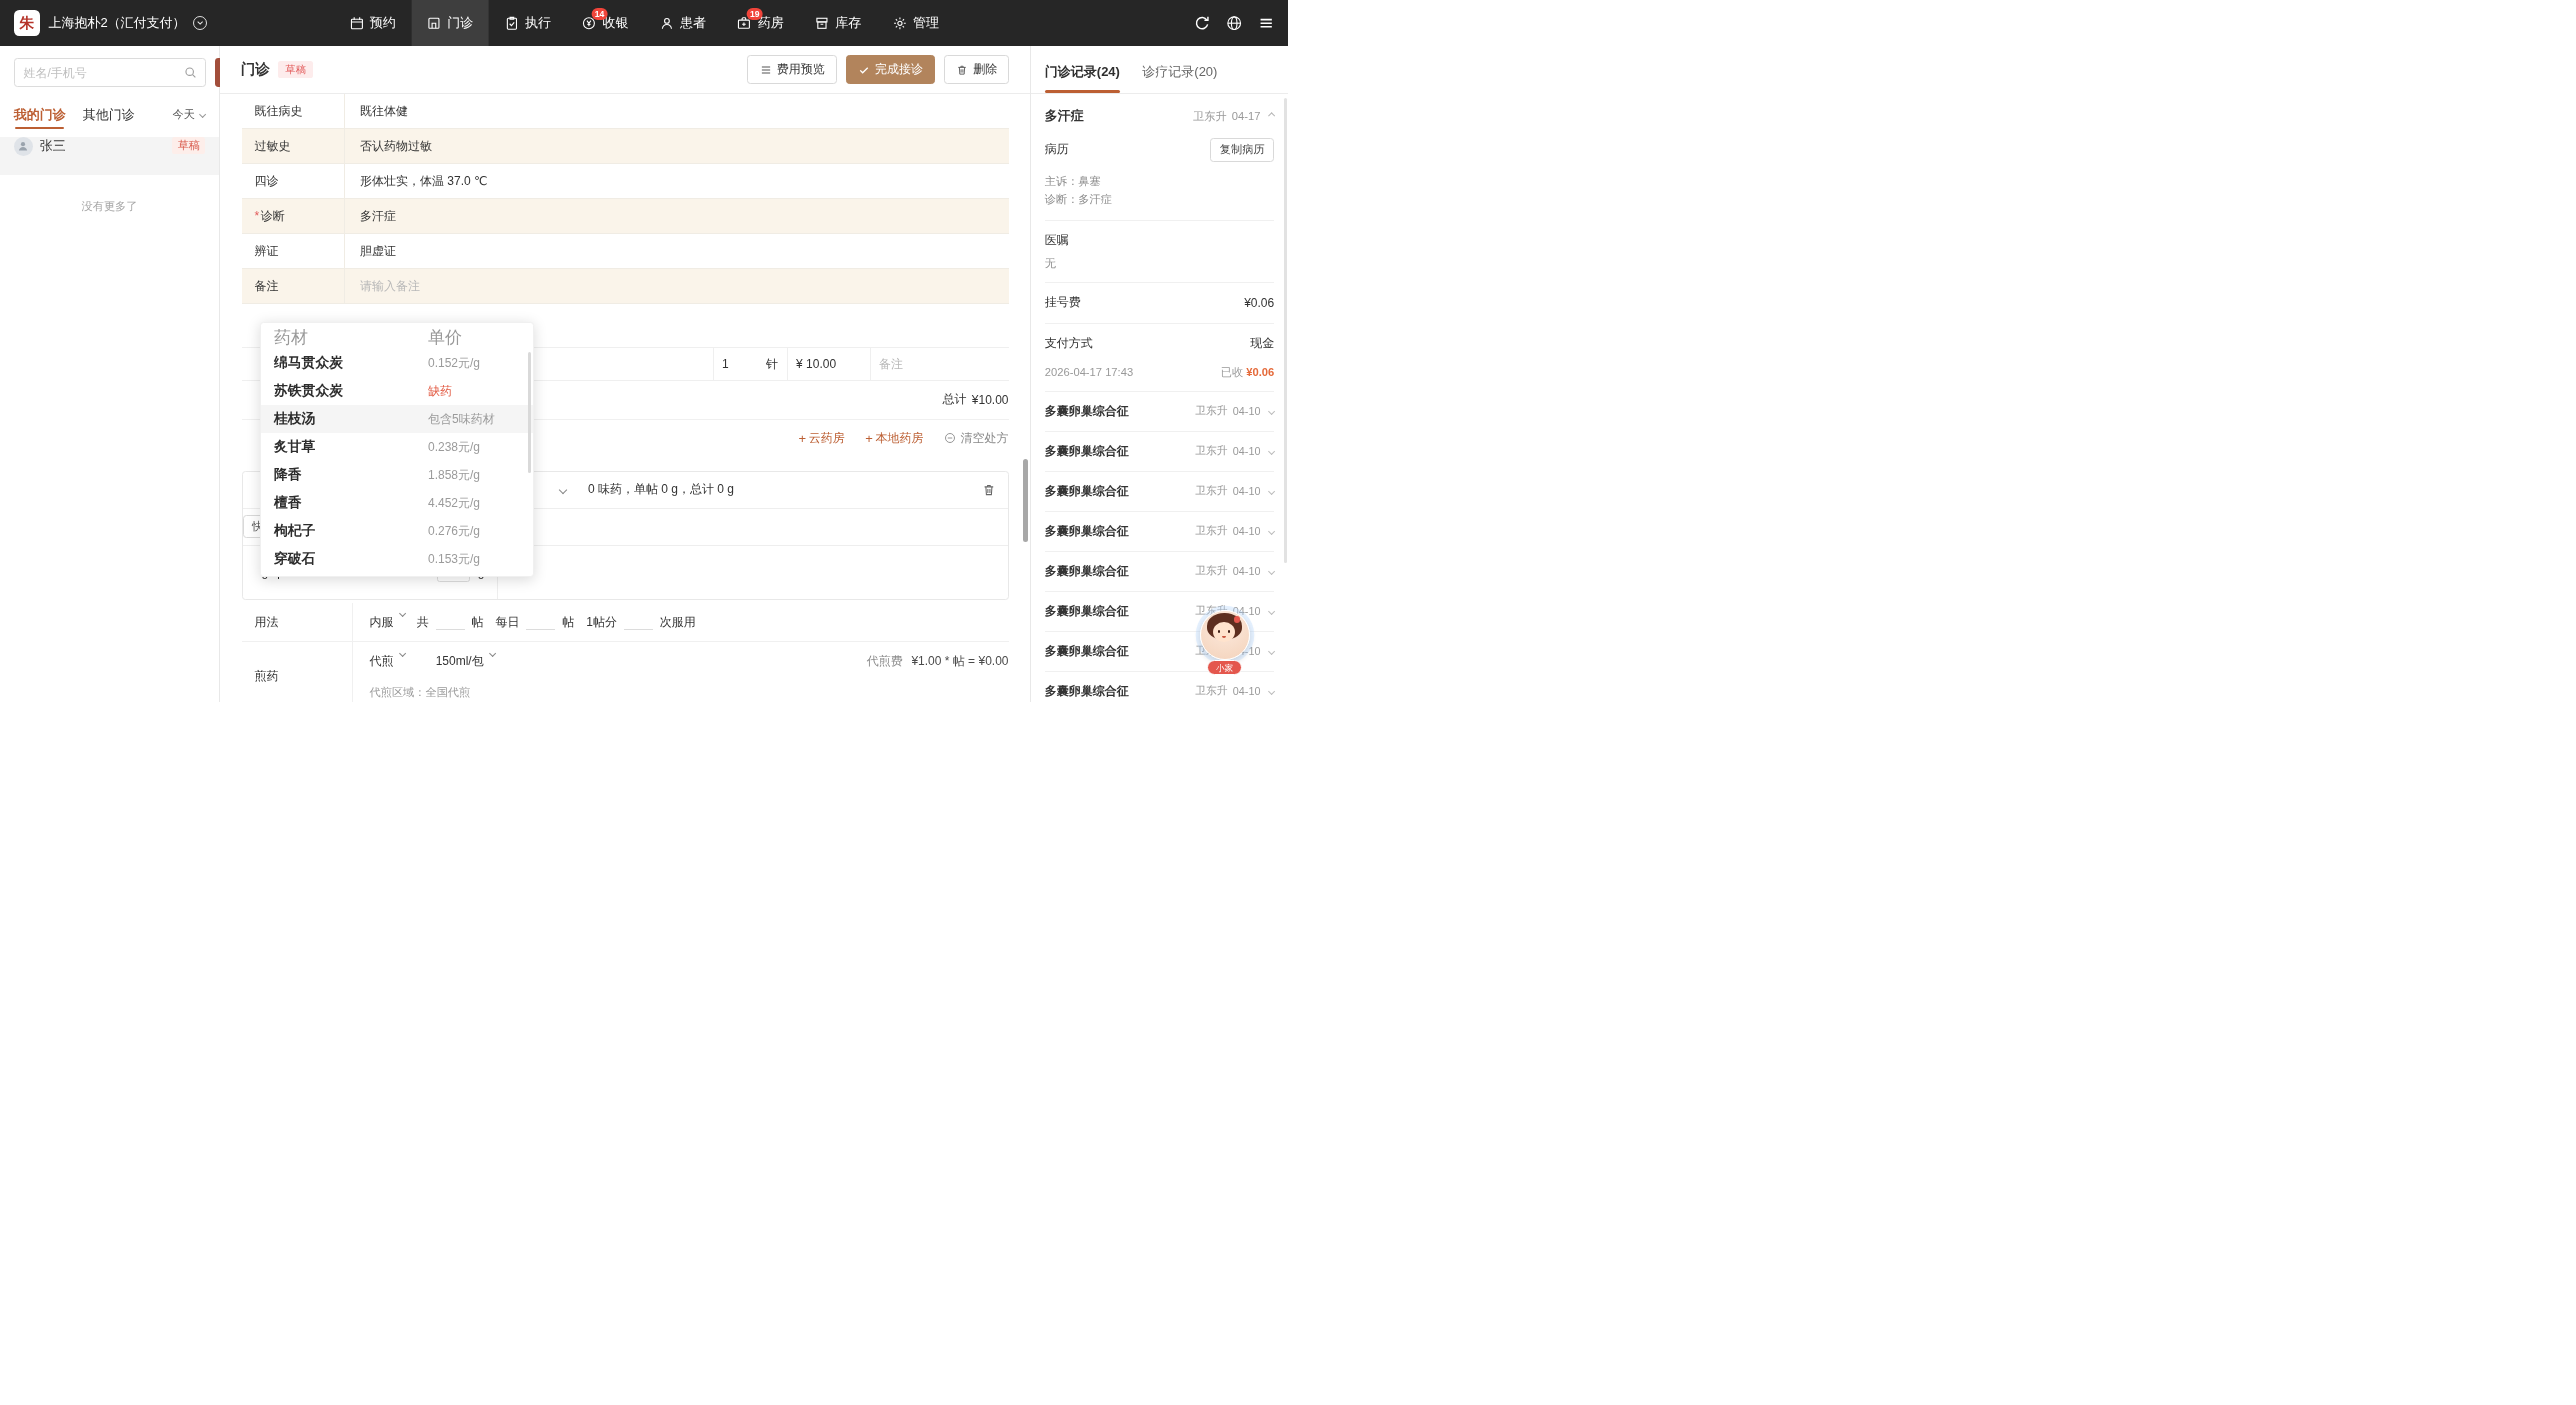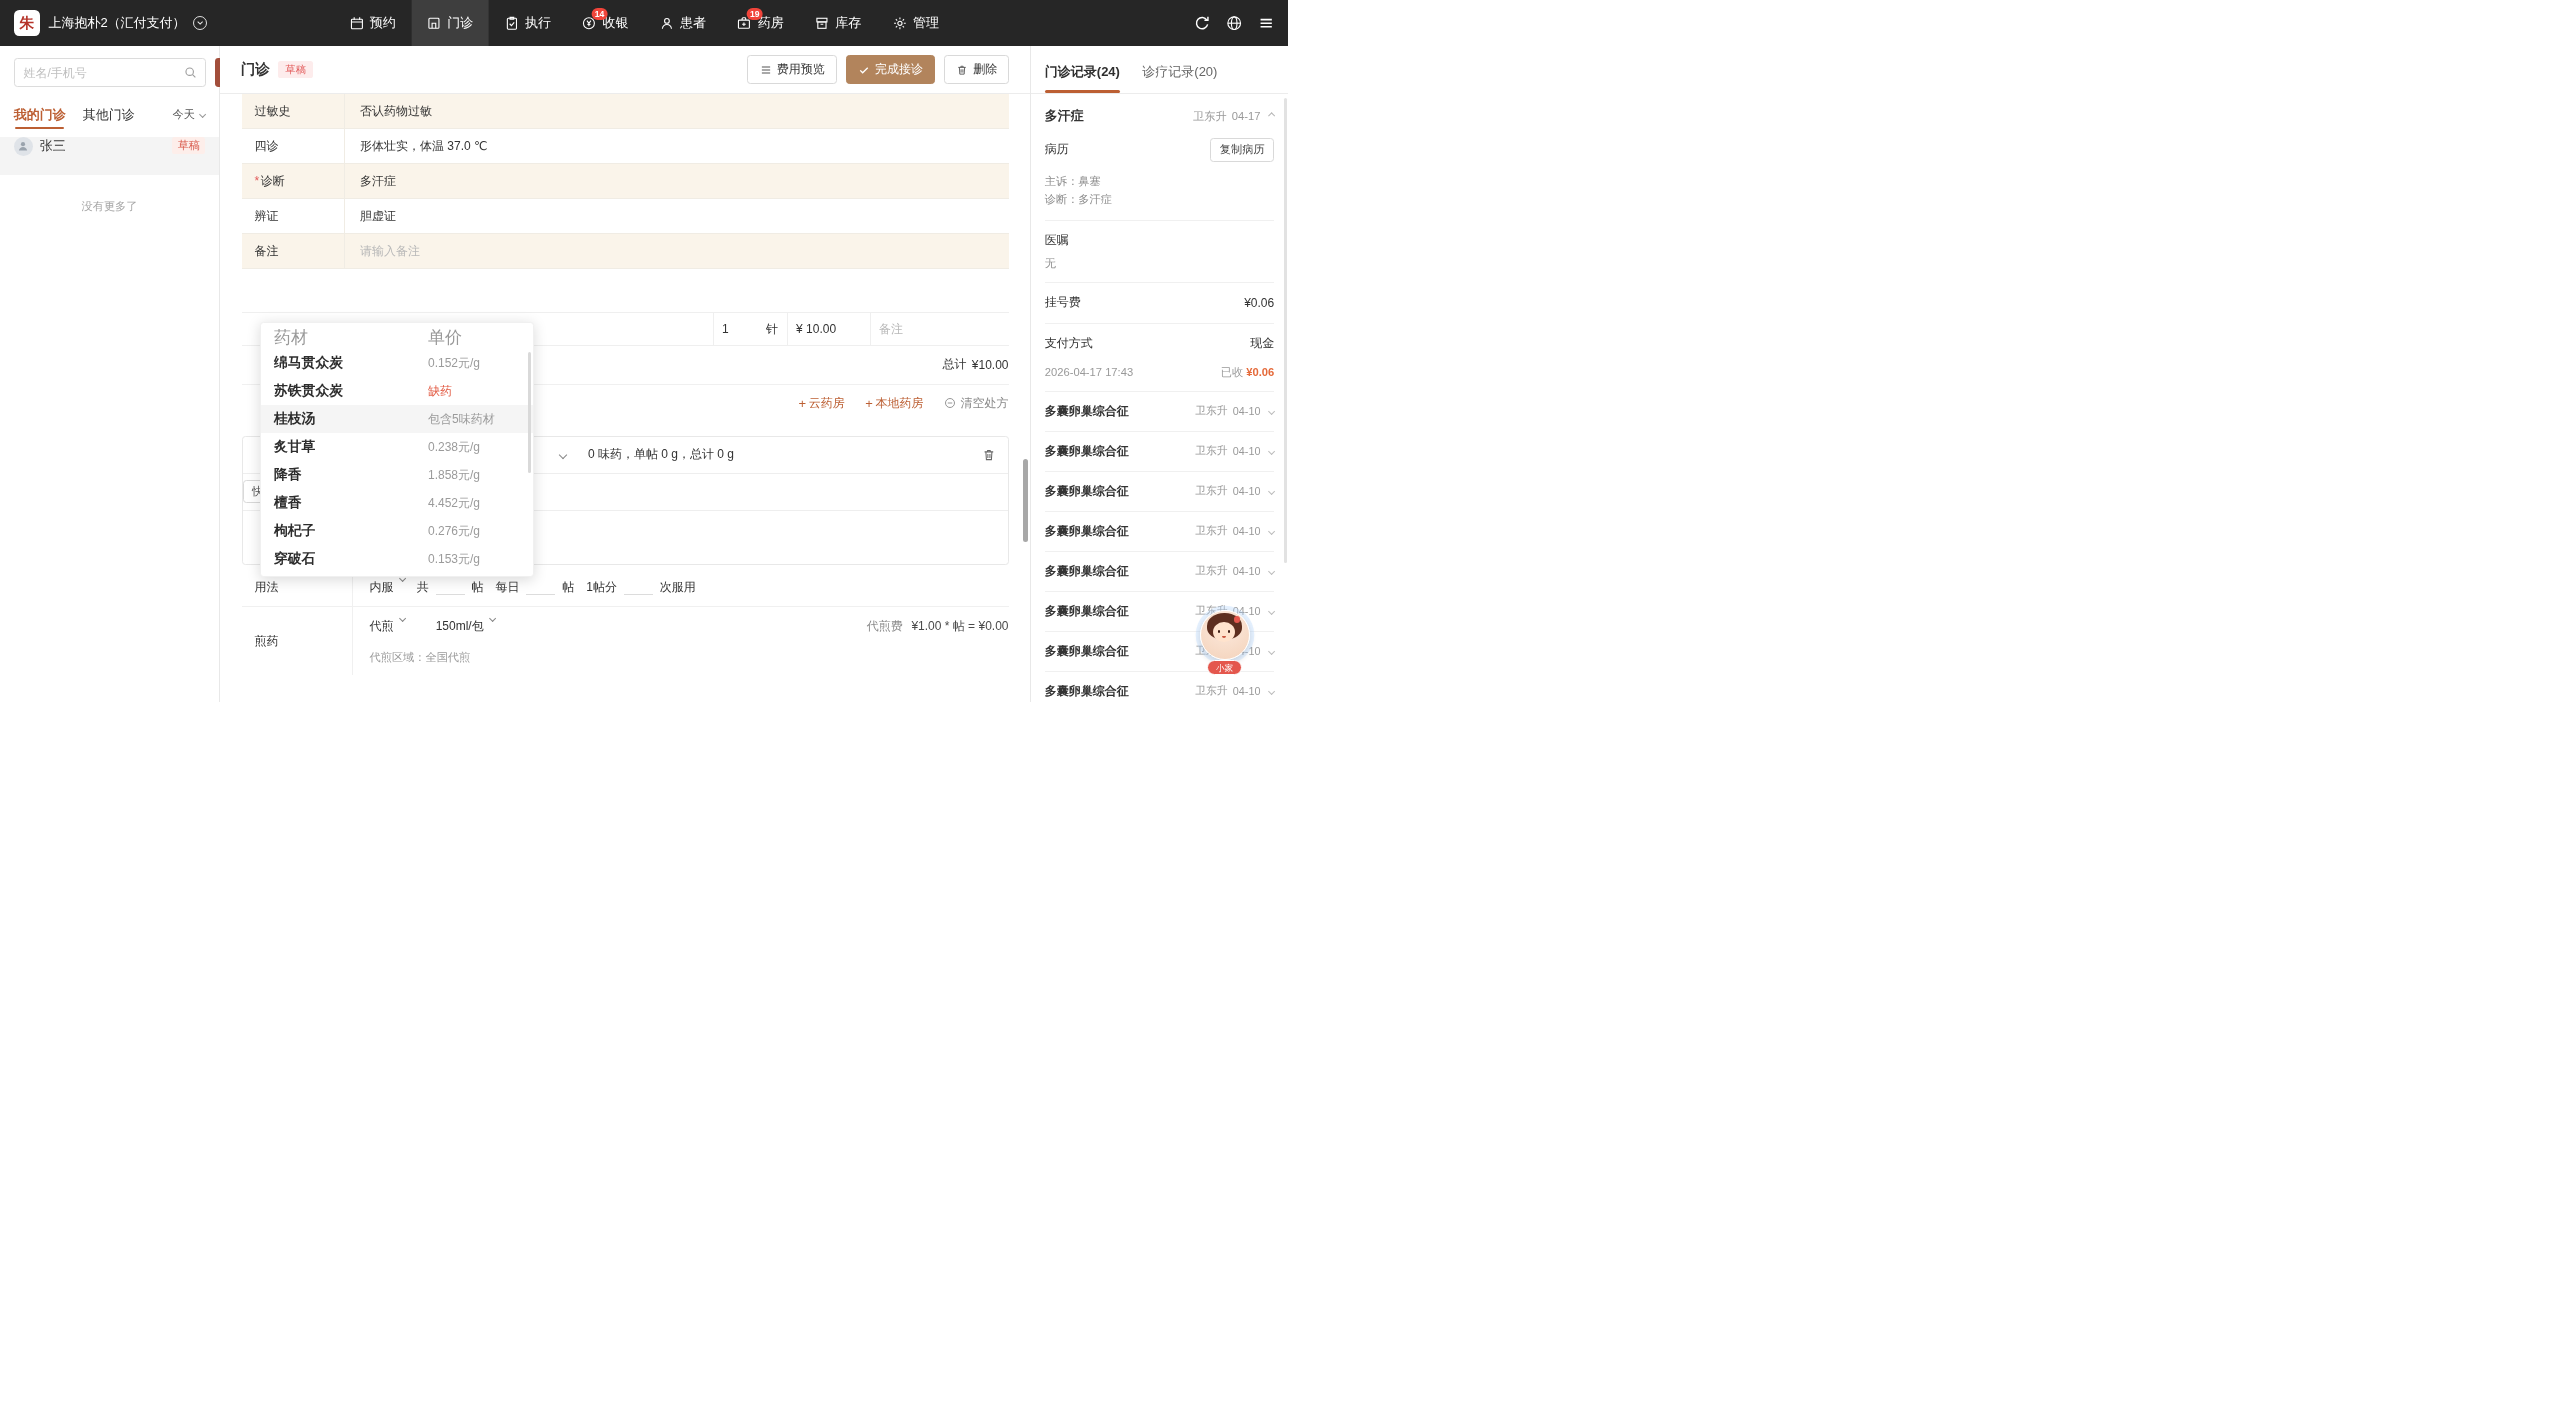--- a/index.html
+++ b/index.html
@@ -323,20 +323,24 @@
                 <path d="M3 4.5h10M6.5 4.5V3h3v1.5M4.5 4.5l.6 9h5.8l.6-9M6.8 7v4.5M9.2 7v4.5"></path>
               </svg>
             </span>
           <span>删除</span>
         </button>
       </div>
     </div>
 
     <div class="main-body">
 
+      <div class="form-row">
+        <div class="f-label">既往病史</div>
+        <div class="f-value">既往体健</div>
+      </div>
       <div class="form-row striped">
         <div class="f-label">过敏史</div>
         <div class="f-value">否认药物过敏</div>
       </div>
       <div class="form-row">
         <div class="f-label">四诊</div>
         <div class="f-value">形体壮实，体温 37.0 ℃</div>
       </div>
       <div class="form-row striped">
         <div class="f-label">

